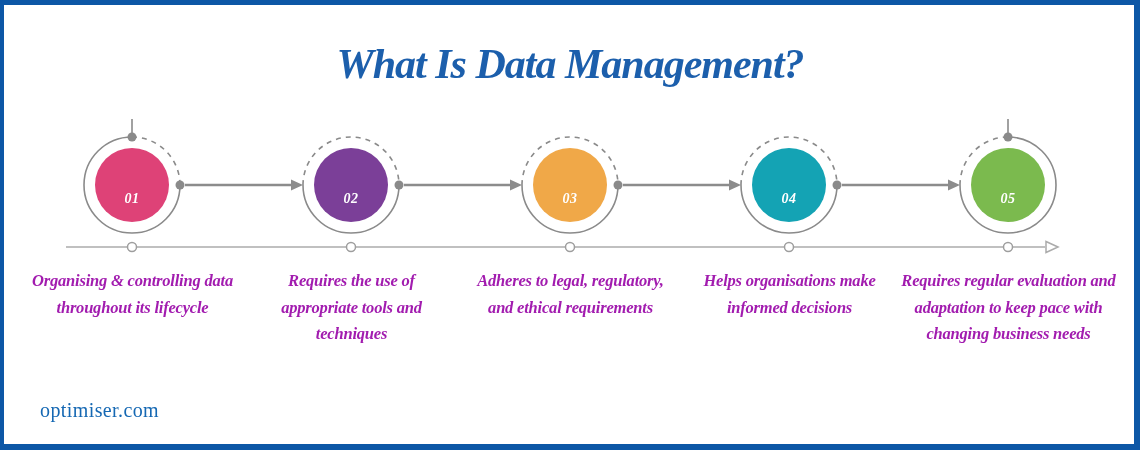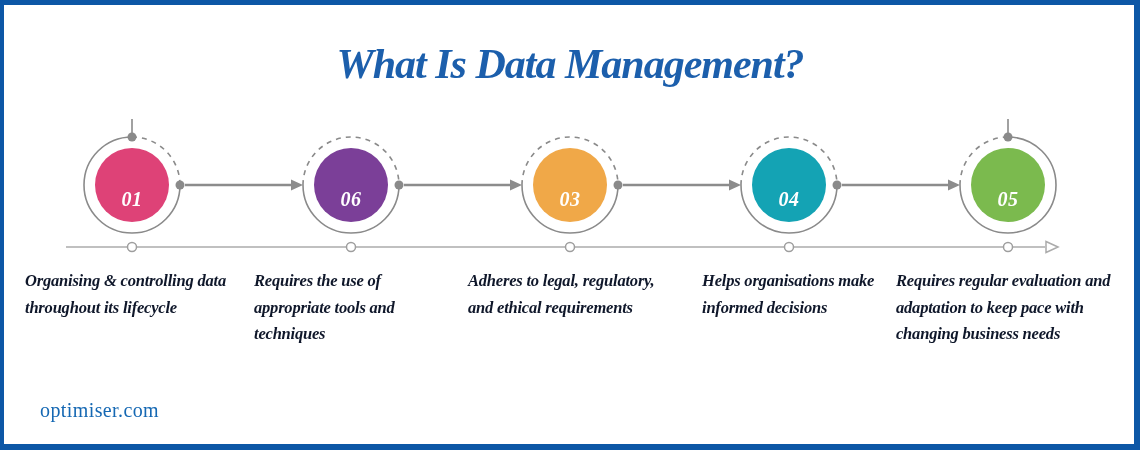--- a/index.html
+++ b/index.html
@@ -16,26 +16,26 @@
     font-size:42px;font-weight:bold;font-style:italic;letter-spacing:-1px;
     color:#1C5FAC;z-index:4;
   }
   .overlay{position:absolute;left:0;top:0;z-index:1;}
   .ring{position:absolute;z-index:2;width:120px;height:140px;top:113px;}
   .bubble{
     position:absolute;z-index:3;width:74px;height:74px;border-radius:50%;top:148px;
     display:flex;align-items:center;justify-content:center;
   }
   .bubble span{
-    color:#ffffff;font-size:20px;font-weight:bold;font-style:italic;letter-spacing:.5px;margin-top:28px;
+    color:#ffffff;font-size:14px;font-weight:bold;font-style:italic;letter-spacing:.5px;margin-top:28px;
   }
   .desc{
-    position:absolute;z-index:3;top:268px;margin:0;text-align:left;
+    position:absolute;z-index:3;top:268px;margin:0;text-align:center;
     font-size:16.5px;font-weight:bold;font-style:italic;letter-spacing:-.2px;
-    line-height:1.62;color:#0f172a;
+    line-height:1.62;color:#a21caf;
   }
   .website{
     position:absolute;left:40px;top:399px;z-index:4;
     font-size:20px;font-weight:500;letter-spacing:.4px;color:#1568B3;
   }
   .logo{position:absolute;left:1008px;top:382px;width:120px;height:52px;z-index:4;}
   .logo-icon{position:absolute;left:0;top:0;width:49px;height:49px;}
   .logo-text{
     position:absolute;left:31px;top:18px;font-size:12.5px;font-weight:600;
     letter-spacing:2.6px;color:#2A3550;
@@ -110,21 +110,21 @@
     <path d="M 12 72 A 48 48 0 1 0 60 24"></path>
     <path class="dash" d="M 12 72 A 48 48 0 0 1 60 24"></path>
     <line x1="60" y1="6" x2="60" y2="20"></line>
     <circle class="dot" cx="60" cy="24" r="4.5"></circle>
   </svg>
 
   <div class="bubble" style="left: 95px; background-color: rgb(222, 66, 119);">
       <span>01</span>
     </div>
   <div class="bubble" style="left: 314px; background-color: rgb(123, 63, 152);">
-      <span>06</span>
+      <span>02</span>
     </div>
   <div class="bubble" style="left: 533px; background-color: rgb(240, 168, 72);">
       <span>03</span>
     </div>
   <div class="bubble" style="left: 752px; background-color: rgb(20, 163, 180); text-align: right;">
       <span>04</span>
     </div>
   <div class="bubble" style="left: 971px; background-color: rgb(123, 186, 78);">
       <span>05</span>
     </div>

